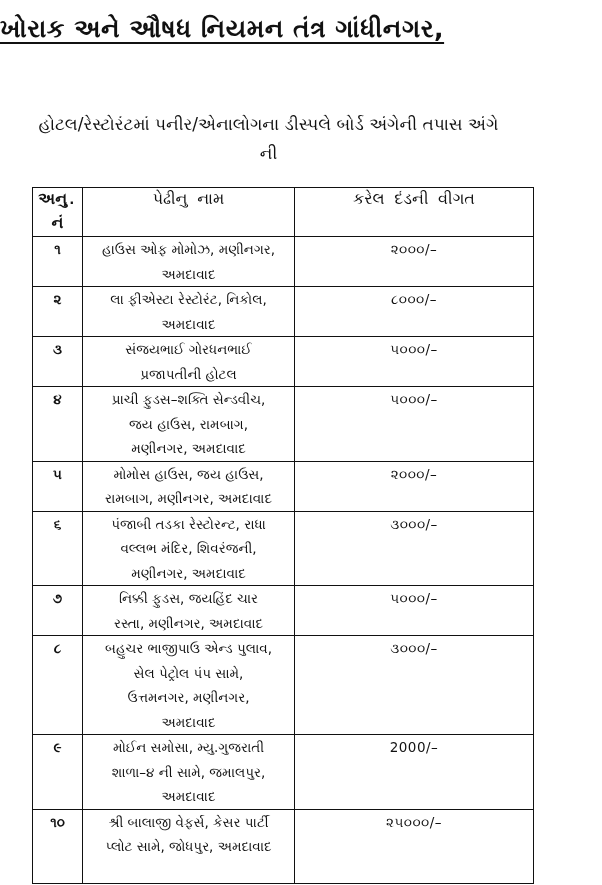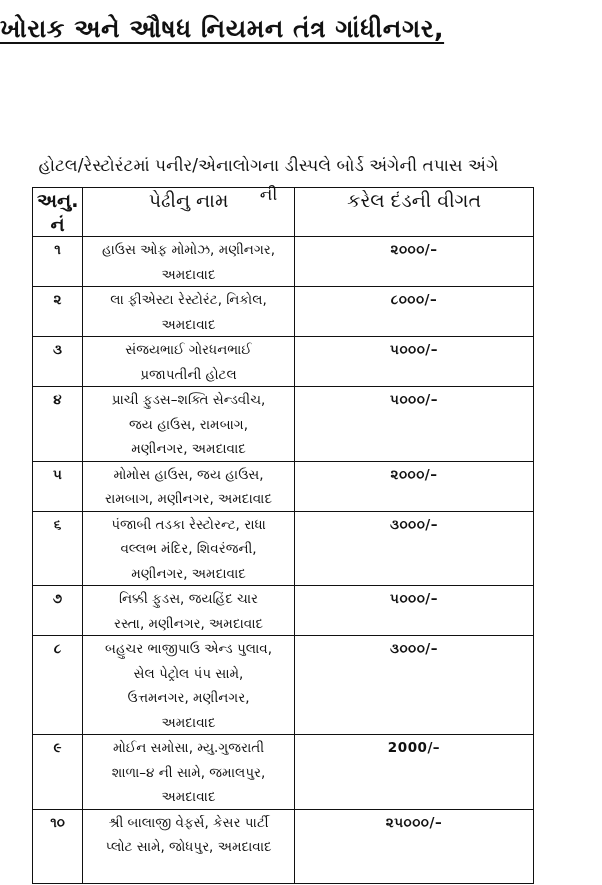--- a/index.html
+++ b/index.html
@@ -29,21 +29,20 @@
       text-underline-offset: 5px;
       line-height: 46px;
       letter-spacing: 0.5px;
     }
     .subtitle-block {
       position: absolute;
       left: 0;
       top: 110px;
       width: 507px;
       text-align: center;
-      margin-top: 41px;
     }
     .subtitle-line {
       font-size: 17px;
       line-height: 29px;
       padding-left: 30px;
     }
     table.fines {
       position: absolute;
       left: 32px;
       top: 187px;
@@ -55,31 +54,32 @@
       border: 1.5px solid #111111;
       vertical-align: top;
       text-align: center;
       font-size: 13.5px;
       line-height: 24.5px;
       padding: 0 4px;
       font-weight: normal;
     }
     table.fines th {
       height: 48px;
-      font-size: 19px;
+      font-size: 16px;
       line-height: 24px;
+      font-family: Liberation Mono, monospace;
     }
     table.fines td.num, table.fines th.num {
       font-weight: bold;
     }
     table.fines td.name {
       font-weight: normal;
     }
     table.fines td.amt {
-      font-weight: bold;
+      font-weight: normal;
       letter-spacing: 0.5px;
     }
     col.c1 { width: 50px; }
     col.c2 { width: 212px; }
     col.c3 { width: 239px; }
     .cell-line { display: block; }
   </style>
 </head>
 <body>
 

